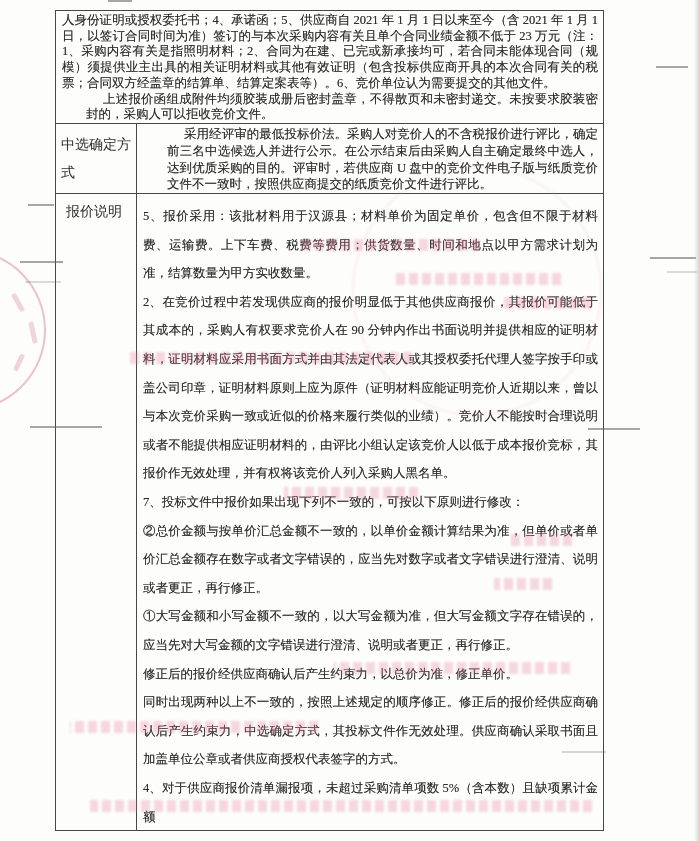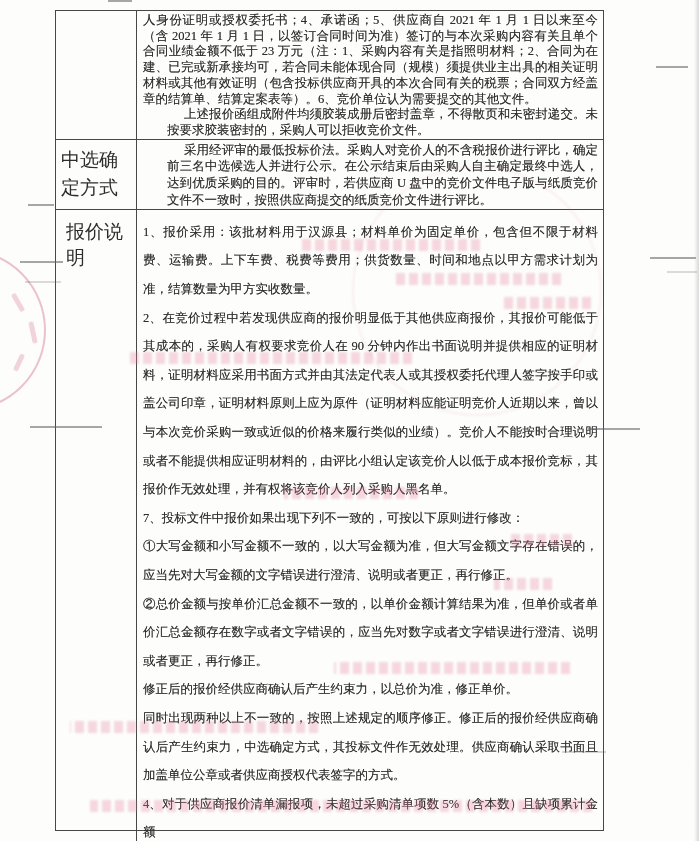--- a/index.html
+++ b/index.html
@@ -13,27 +13,27 @@
 
   
   .tbl {
     position:absolute; left:55px; top:10px; width:549px; height:821px;
     border:1.6px solid #474747;
     display:flex; flex-direction:column;
     color:#2d2d2d;
   }
   .row { display:flex; border-bottom:1.6px solid #474747; }
   .row:last-child { border-bottom:none; }
-  .row1 { height:130px; }
+  .row1 { height:130px;flex-direction:column; }
   .row2 { height:73px; }
   .row3 { flex:1; }
   .hcell {
     width:81px; flex:none;
     border-right:1.6px solid #474747;
-    font-size:19px; color:#2d2d2d;
+    font-size:14px; color:#2d2d2d;
   }
   .h2 { display:flex; align-items:center; padding-left:5px; }
   .h2 .hlabel { line-height:28px; }
   .h3 { padding:9px 3px 0 10px; }
   .ccell {
     flex:1; overflow:hidden;
     font-size:12.5px; text-align:justify;
     text-shadow:0 0 0.4px rgba(45,45,45,0.55);
   }
   .c1 { line-height:15.7px; padding:2px 5px 0 6px; }
@@ -93,25 +93,25 @@
         <span class="hlabel">中选确定方式</span>
       </div>
       <div class="ccell c2">
         <p class="para ind">采用经评审的最低投标价法。采购人对竞价人的不含税报价进行评比，确定前三名中选候选人并进行公示。在公示结束后由采购人自主确定最终中选人，达到优质采购的目的。评审时，若供应商 U 盘中的竞价文件电子版与纸质竞价文件不一致时，按照供应商提交的纸质竞价文件进行评比。</p>
       </div>
     </div>
 
     <div class="row row3">
       <div class="hcell h3">报价说明</div>
       <div class="ccell c3">
-        <p class="para">1、报价采用：该批材料用于汉源县；材料单价为固定单价，包含但不限于材料费、运输费。上下车费、税费等费用；供货数量、时间和地点以甲方需求计划为准，结算数量为甲方实收数量。</p>
+        <p class="para">5、报价采用：该批材料用于汉源县；材料单价为固定单价，包含但不限于材料费、运输费。上下车费、税费等费用；供货数量、时间和地点以甲方需求计划为准，结算数量为甲方实收数量。</p>
         <p class="para">2、在竞价过程中若发现供应商的报价明显低于其他供应商报价，其报价可能低于其成本的，采购人有权要求竞价人在 90 分钟内作出书面说明并提供相应的证明材料，证明材料应采用书面方式并由其法定代表人或其授权委托代理人签字按手印或盖公司印章，证明材料原则上应为原件（证明材料应能证明竞价人近期以来，曾以与本次竞价采购一致或近似的价格来履行类似的业绩）。竞价人不能按时合理说明或者不能提供相应证明材料的，由评比小组认定该竞价人以低于成本报价竞标，其报价作无效处理，并有权将该竞价人列入采购人黑名单。</p>
         <p class="para">7、投标文件中报价如果出现下列不一致的，可按以下原则进行修改：</p>
+        <p class="para">②总价金额与按单价汇总金额不一致的，以单价金额计算结果为准，但单价或者单价汇总金额存在数字或者文字错误的，应当先对数字或者文字错误进行澄清、说明或者更正，再行修正。</p>
         <p class="para">①大写金额和小写金额不一致的，以大写金额为准，但大写金额文字存在错误的，应当先对大写金额的文字错误进行澄清、说明或者更正，再行修正。</p>
-        <p class="para">②总价金额与按单价汇总金额不一致的，以单价金额计算结果为准，但单价或者单价汇总金额存在数字或者文字错误的，应当先对数字或者文字错误进行澄清、说明或者更正，再行修正。</p>
         <p class="para">修正后的报价经供应商确认后产生约束力，以总价为准，修正单价。</p>
         <p class="para">同时出现两种以上不一致的，按照上述规定的顺序修正。修正后的报价经供应商确认后产生约束力，中选确定方式，其投标文件作无效处理。供应商确认采取书面且加盖单位公章或者供应商授权代表签字的方式。</p>
         <p class="para">4、对于供应商报价清单漏报项，未超过采购清单项数 5%（含本数）且缺项累计金额</p>
       </div>
     </div>
 
   </div>
 
   <div class="stamp-left artifact"></div>
   <div class="stamp-mark artifact" style="left:8px;top:300px;width:20px;transform:rotate(60deg);"></div>

